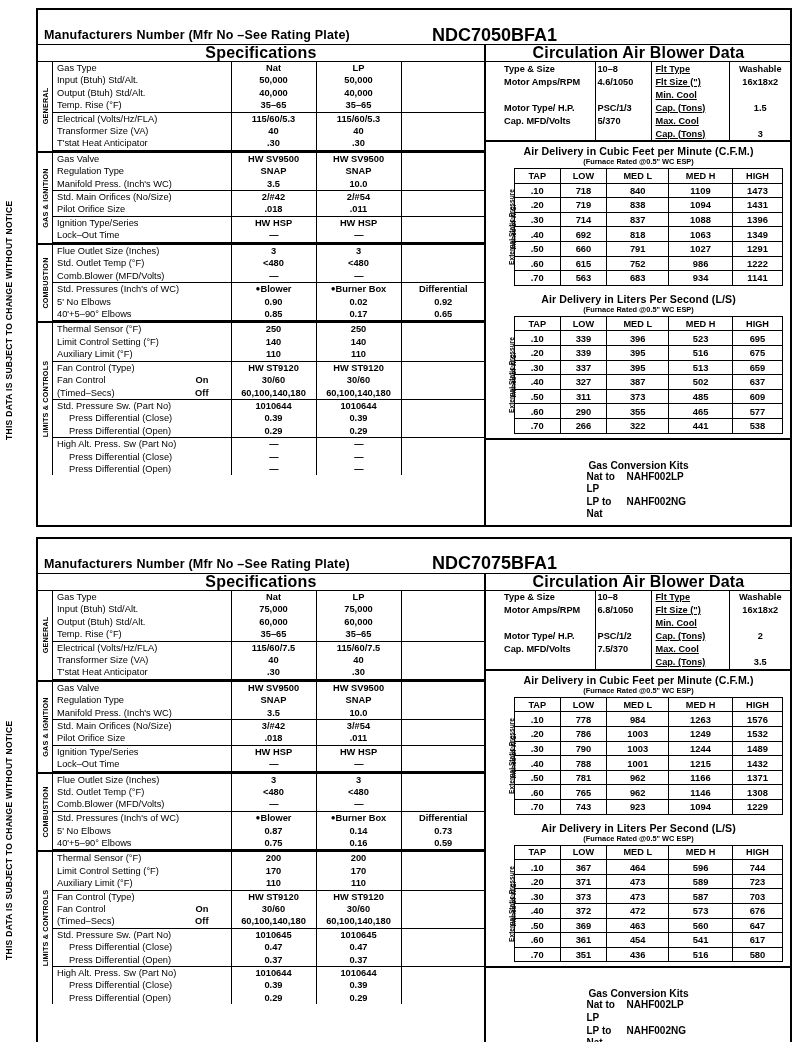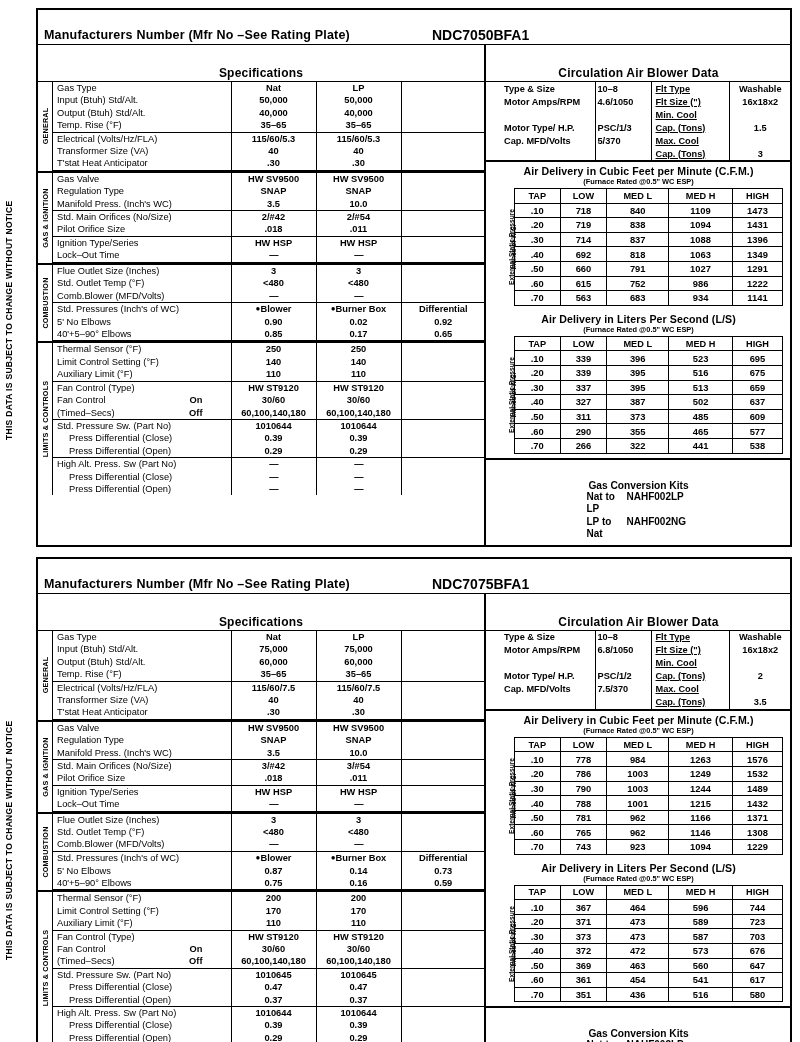--- a/index.html
+++ b/index.html
@@ -31,31 +31,30 @@
 
   .mfr-row {
     display:flex; align-items:center; border-bottom:1.5px solid #000;
     height:19px;
     margin-top:16px;
   }
   .mfr-label {
     flex:0 0 386px; font-size:12.5px; font-weight:bold; padding-left:6px;
     letter-spacing:.2px;
   }
-  .mfr-value { font-size:14px; font-weight:bold; padding-left:8px; }
+  .mfr-value { font-size:18px; font-weight:bold; padding-left:8px; }
 
   .cols { display:flex; }
   .left-col { width:448px; border-right:2.5px solid #000; }
   .right-col { width:305px; }
 
   .band {
-    text-align:center; font-size:12px; font-weight:bold;
+    text-align:center; font-size:16px; font-weight:bold;
     border-bottom:1.5px solid #000; height:17px; line-height:16px;
     letter-spacing:.2px;
-    margin-top:20px;
   }
 
   
   .spec { display:flex; }
   .spec-vlabel {
     width:15px; border-right:1.2px solid #000; position:relative;
     flex:0 0 15px;
   }
   .spec-vlabel span {
     position:absolute; left:50%; top:50%;
@@ -68,21 +67,21 @@
   table.st td {
     font-size:9.3px; padding:0 0 0 4px; height:12.4px; line-height:12.4px;
     vertical-align:middle; white-space:nowrap;
   }
   table.st td.lbl { width:178px; }
   table.st td.v { width:85px; text-align:center; font-weight:bold; padding:0; }
   table.st td.v3 { width:84px; text-align:center; font-weight:bold; padding:0; }
   table.st td.vb { border-left:1.2px solid #000; }
   .grpend td { border-bottom:1.2px solid #000; }
   .sub { padding-left:16px !important; }
-  .onoff { float:right; padding-right:28px; font-weight:bold; }
+  .onoff { float:right; padding-right:22px; font-weight:bold; }
   .dash { font-weight:bold; letter-spacing:-1px; }
   .bullet { font-size:8px; vertical-align:middle; }
 
   
   .blower { display:flex; border-bottom:2.2px solid #000; }
   .bl-pad { width:12px; border-right:0px solid #000; }
   table.bt { border-collapse:collapse; width:100%; table-layout:fixed;margin-left:8px; }
   table.bt td {
     font-size:9.2px; height:13px; line-height:12px; padding:0 2px;
     vertical-align:middle; white-space:nowrap; font-weight:bold;

